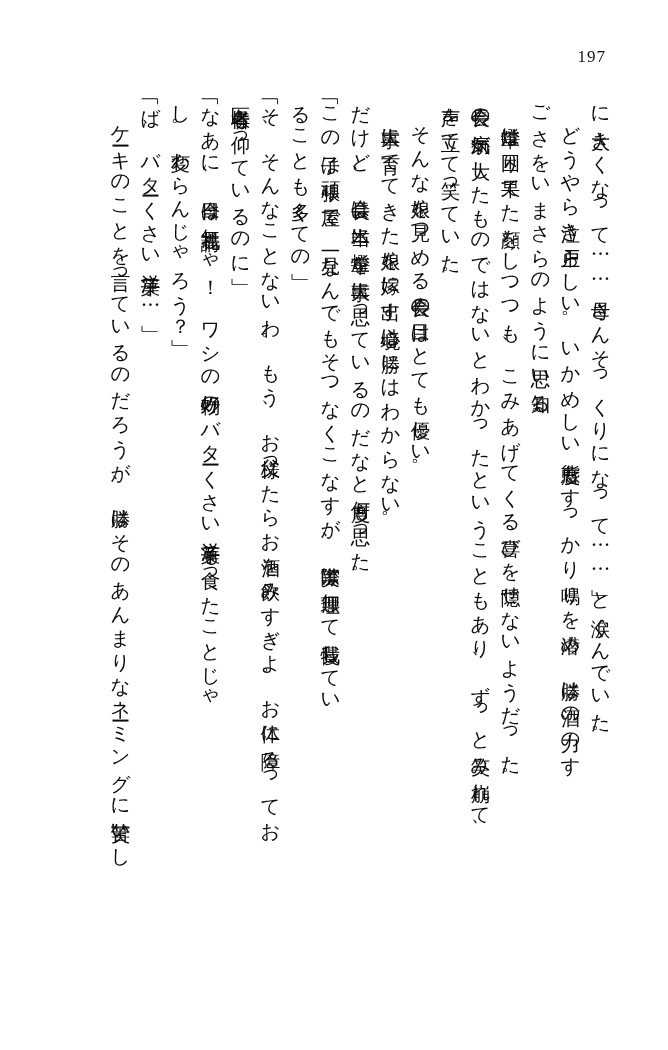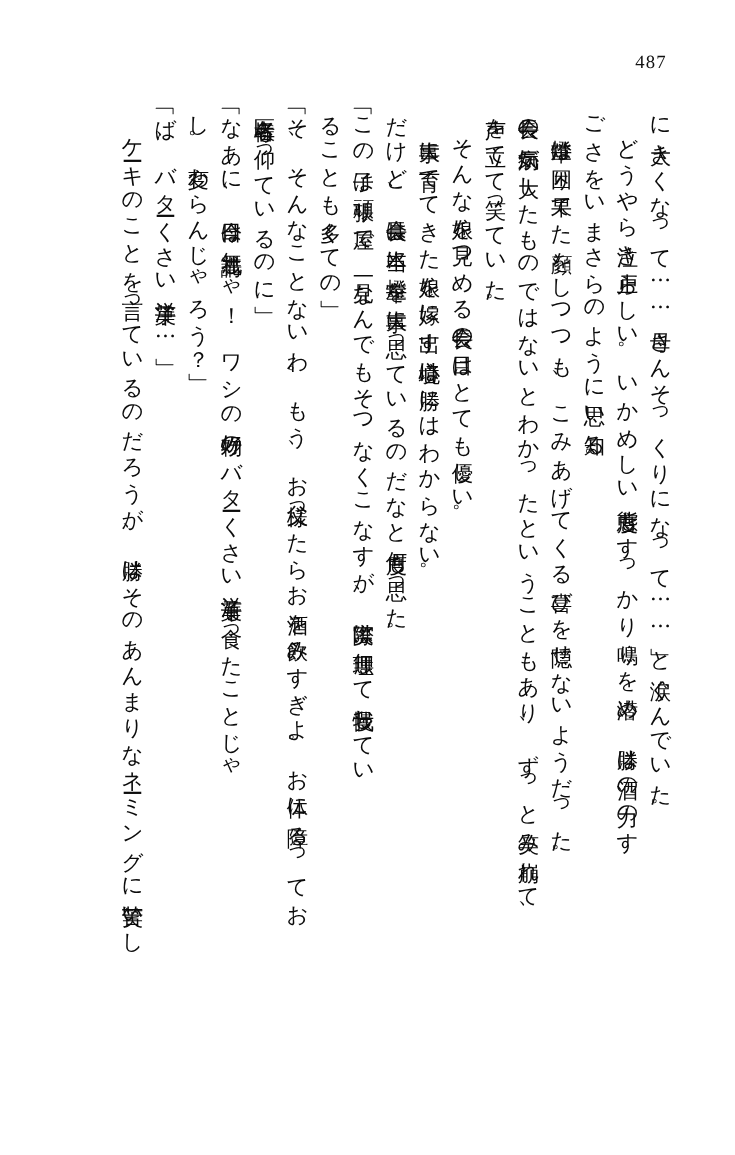--- a/index.html
+++ b/index.html
@@ -56,21 +56,21 @@
   }
   .column.indent {
     padding-top: 20px;
   }
 </style>
 </head>
 <body>
 
 <div id="page">
 
-  <div id="page-number">487</div>
+  <div id="page-number">197</div>
 
   <div id="body-text">
       <div class="column">に大きくなって……母さんそっくりになって……」と涙ぐんでいた。</div>
       <div class="column indent">どうやら泣き上戸らしい。いかめしい態度もすっかり鳴りを潜め、勝は酒の力のす</div>
       <div class="column">ごさをいまさらのように思い知る。</div>
       <div class="column indent">燈華は困り果てた顔をしつつも、こみあげてくる喜びを隠せないようだった。</div>
       <div class="column">会長の病気が大したものではないとわかったということもあり、ずっと笑み崩れて、</div>
       <div class="column">声を立てて笑っていた。</div>
       <div class="column indent">そんな娘を見つめる会長の目はとても優しい。</div>
       <div class="column indent">大事に育ててきた娘を嫁に出す心境は勝にはわからない。</div>

